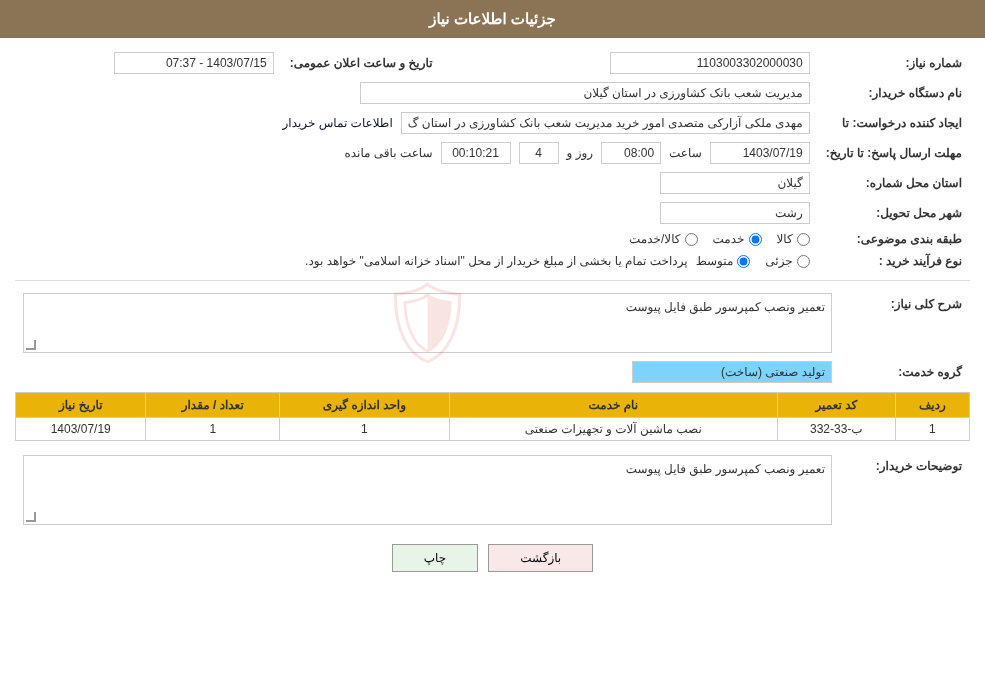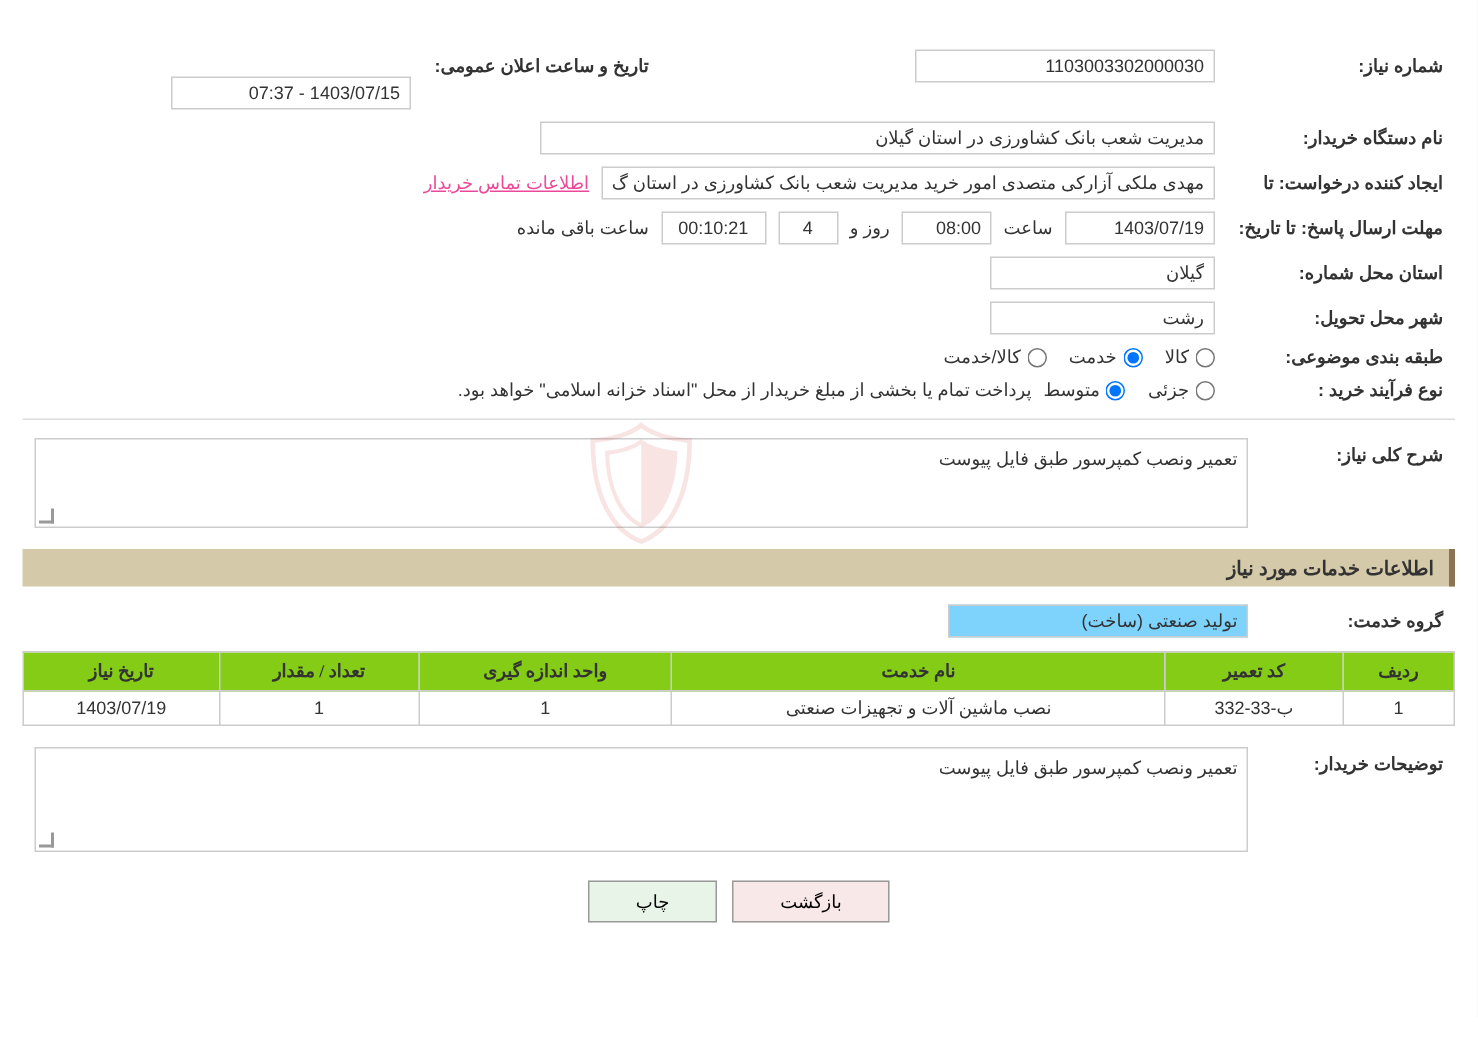--- a/index.html
+++ b/index.html
@@ -60,22 +60,21 @@
       display: inline-block;
       min-width: 120px;
     }
     .row-flex {
       display: flex;
       align-items: center;
       gap: 8px;
       flex-wrap: wrap;
     }
     .link-blue {
-      color: #ec4899;
-      text-decoration: underline;
+      color: #0f172a;
       cursor: pointer;
     }
     .radio-group {
       display: flex;
       gap: 15px;
       align-items: center;
     }
     .radio-item {
       display: flex;
       align-items: center;
@@ -94,26 +93,25 @@
       width: 100%;
       text-align: right;
       position: relative;
     }
     .services-table {
       width: 100%;
       border-collapse: collapse;
       margin-top: 5px;
     }
     .services-table th {
-      background: #84cc16;
+      background: #eab308;
       border: 1px solid #ccc;
       padding: 5px 8px;
       text-align: center;
       font-weight: bold;
-      font-family: Liberation Serif, serif;
     }
     .services-table td {
       border: 1px solid #ccc;
       padding: 4px 8px;
       text-align: center;
     }
     .service-name-cell {
       text-align: right;
     }
     .buttons-row {
@@ -171,34 +169,37 @@
       height: 10px;
       border-right: 2px solid #999;
       border-bottom: 2px solid #999;
       cursor: se-resize;
     }
   </style>
 </head>
 <body>
 
 <div class="page-wrapper">
+  <div class="header-bar">
+    <span>جزئیات اطلاعات نیاز</span>
+  </div>
 
   <div class="content-area">
 
     <table class="info-table">
       <tbody>
           <tr>
         <td class="label-cell">شماره نیاز:</td>
         <td class="value-cell">
           <div class="input-box" style="min-width:200px;">1103003302000030</div>
         </td>
         <td style="width:50px;"></td>
         <td class="label-cell" style="text-align:right;">تاریخ و ساعت اعلان عمومی:</td>
         <td class="value-cell">
-          <div class="input-box" style="min-width:160px;margin-top:37px;">1403/07/15 - 07:37</div>
+          <div class="input-box" style="min-width:160px;">1403/07/15 - 07:37</div>
         </td>
       </tr>
       <tr>
         <td class="label-cell">نام دستگاه خریدار:</td>
         <td class="value-cell" colspan="4">
           <div class="input-box" style="min-width:450px;">مدیریت شعب بانک کشاورزی در استان گیلان</div>
         </td>
       </tr>
       <tr>
         <td class="label-cell">ایجاد کننده درخواست: تا</td>
@@ -286,21 +287,20 @@
               <span>تعمیر ونصب کمپرسور طبق فایل پیوست</span>
               <div class="shield-watermark">🛡</div>
               <div class="resize-handle"></div>
             </div>
           </div>
         </td>
       </tr>
     </tbody>
       </table>
 
-    <div class="section-title">اطلاعات خدمات مورد نیاز</div>
 
     <table class="info-table">
       <tbody>
           <tr>
         <td class="label-cell">گروه خدمت:</td>
         <td class="value-cell">
           <div class="group-value-box">تولید صنعتی (ساخت)</div>
         </td>
       </tr>
     </tbody>

